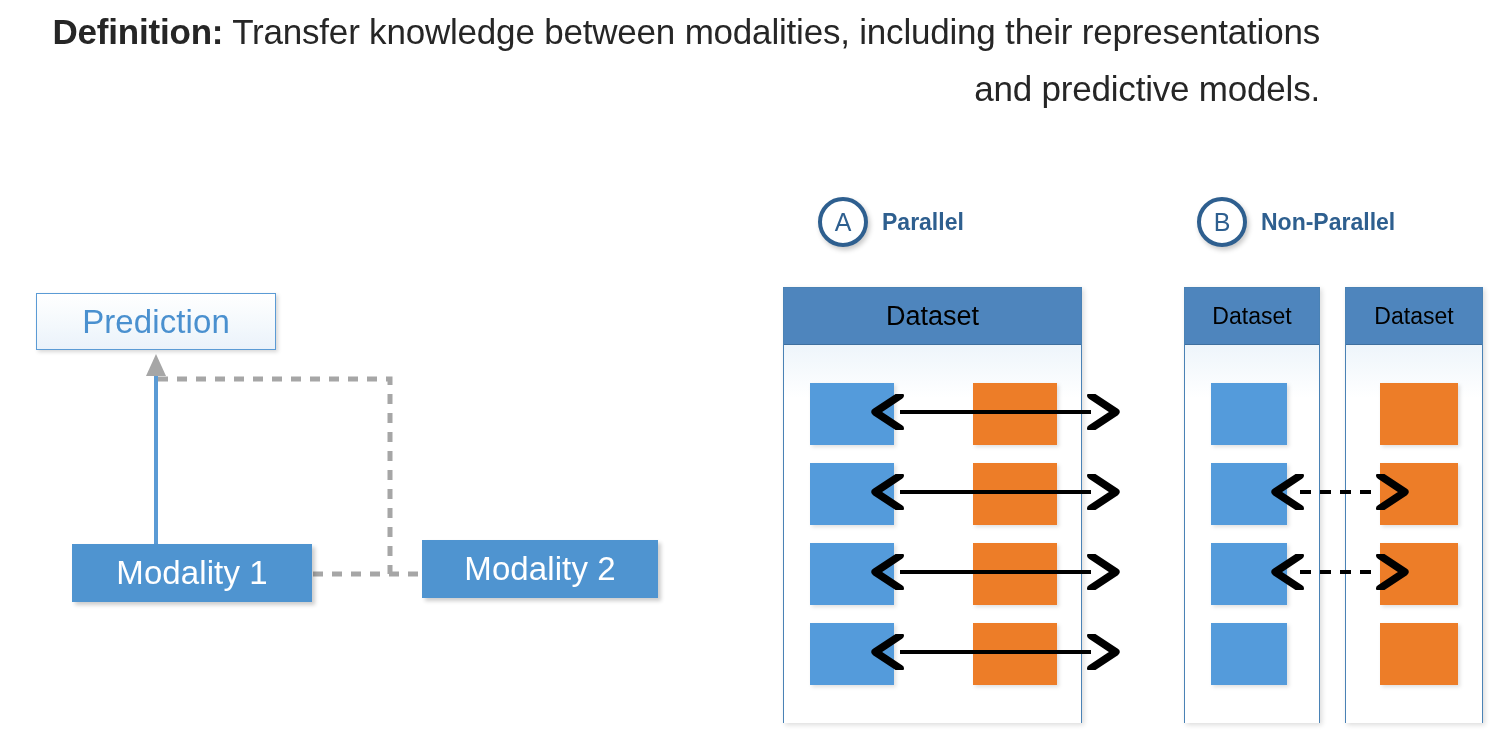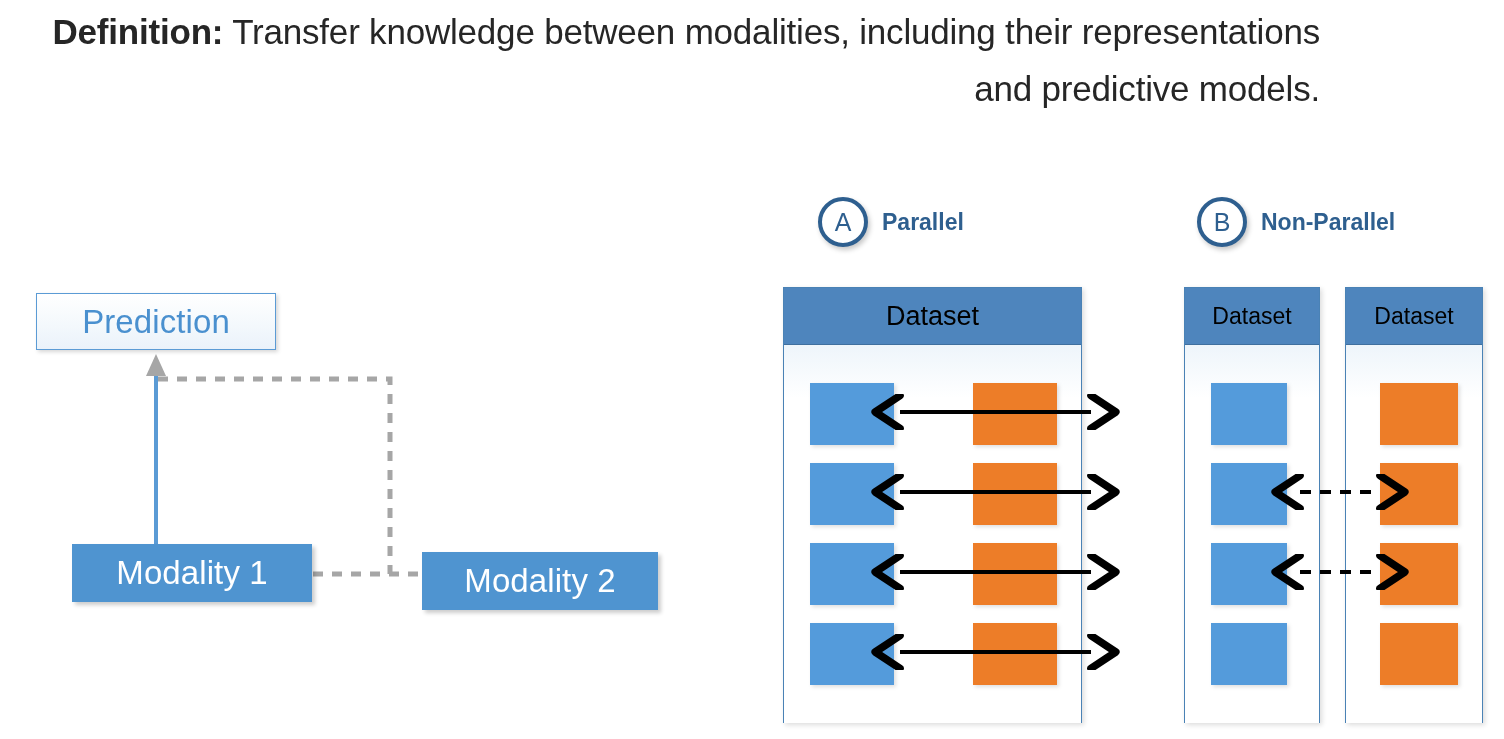--- a/index.html
+++ b/index.html
@@ -68,21 +68,21 @@
     width: 240px;
     height: 58px;
     background: #4f94d0;
     color: #ffffff;
     box-shadow: 3px 3px 4px rgba(0,0,0,0.20);
     margin-left: 36px;
   }
 
   #modality2-box {
     left: 422px;
-    top: 402px;
+    top: 390px;
     width: 236px;
     height: 58px;
     background: #4f94d0;
     color: #ffffff;
     box-shadow: 3px 3px 4px rgba(0,0,0,0.20);
   }
 
   #left-edges {
     position: absolute;
     left: 0;

